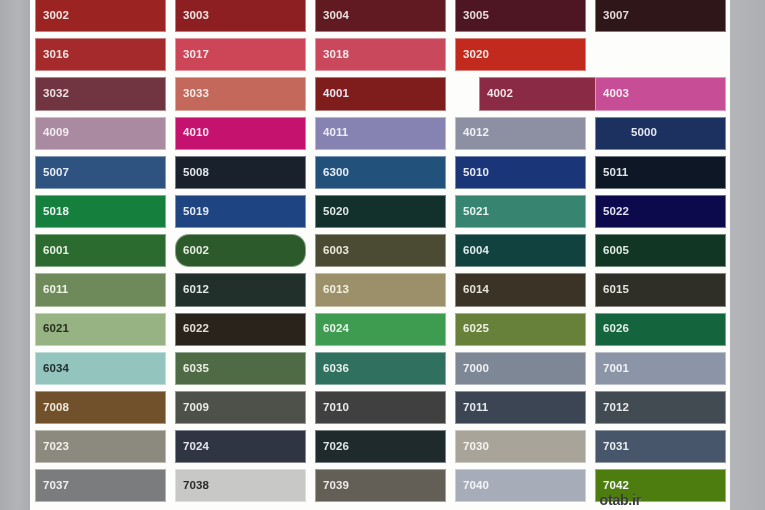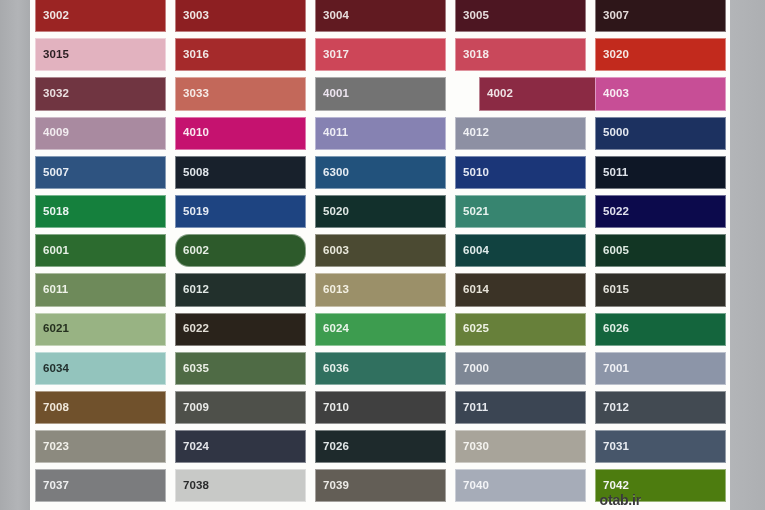--- a/index.html
+++ b/index.html
@@ -138,25 +138,20 @@
             </div>
           </div>
           <div class="swatch-cell">
             <div class="swatch-chip" style="background: rgb(46, 22, 25);">
               <span class="swatch-label" style="color: rgb(227, 218, 217);">3007</span>
             </div>
           </div>
         </div>
         <div class="swatch-row">
           <div class="swatch-cell">
-            <div class="swatch-chip" style="background: rgb(226, 178, 191);">
-              <span class="swatch-label" style="color: rgb(43, 31, 34);">3015</span>
-            </div>
-          </div>
-          <div class="swatch-cell">
             <div class="swatch-chip" style="background: rgb(165, 42, 43);">
               <span class="swatch-label" style="color: rgb(240, 231, 229);">3016</span>
             </div>
           </div>
           <div class="swatch-cell">
             <div class="swatch-chip" style="background: rgb(205, 70, 88);">
               <span class="swatch-label" style="color: rgb(244, 233, 234);">3017</span>
             </div>
           </div>
           <div class="swatch-cell">
@@ -175,21 +170,21 @@
             <div class="swatch-chip" style="background: rgb(112, 53, 65);">
               <span class="swatch-label" style="color: rgb(234, 223, 224);">3032</span>
             </div>
           </div>
           <div class="swatch-cell">
             <div class="swatch-chip" style="background: rgb(195, 104, 90);">
               <span class="swatch-label" style="color: rgb(246, 235, 231);">3033</span>
             </div>
           </div>
           <div class="swatch-cell">
-            <div class="swatch-chip" style="background: #737373;">
+            <div class="swatch-chip" style="background: #7f1d1d;">
               <span class="swatch-label" style="color: rgb(236, 228, 239);">4001</span>
             </div>
           </div>
           <div class="swatch-cell">
             <div class="swatch-chip" style="background: rgb(139, 42, 68); margin-left: 24px;">
               <span class="swatch-label" style="color: rgb(239, 227, 230);">4002</span>
             </div>
           </div>
           <div class="swatch-cell">
             <div class="swatch-chip" style="background: rgb(199, 78, 150);">
@@ -213,21 +208,21 @@
               <span class="swatch-label" style="color: rgb(238, 237, 245);">4011</span>
             </div>
           </div>
           <div class="swatch-cell">
             <div class="swatch-chip" style="background: rgb(141, 144, 163);">
               <span class="swatch-label" style="color: rgb(240, 241, 245);">4012</span>
             </div>
           </div>
           <div class="swatch-cell">
             <div class="swatch-chip" style="background: rgb(28, 49, 96);">
-              <span class="swatch-label" style="color: rgb(228, 232, 240);">5000</span>
+              <span class="swatch-label" style="color: rgb(228, 232, 240); margin-left: 28px;">5000</span>
             </div>
           </div>
         </div>
         <div class="swatch-row">
           <div class="swatch-cell">
             <div class="swatch-chip" style="background: rgb(46, 83, 128);">
               <span class="swatch-label" style="color: rgb(232, 237, 244);">5007</span>
             </div>
           </div>
           <div class="swatch-cell">

